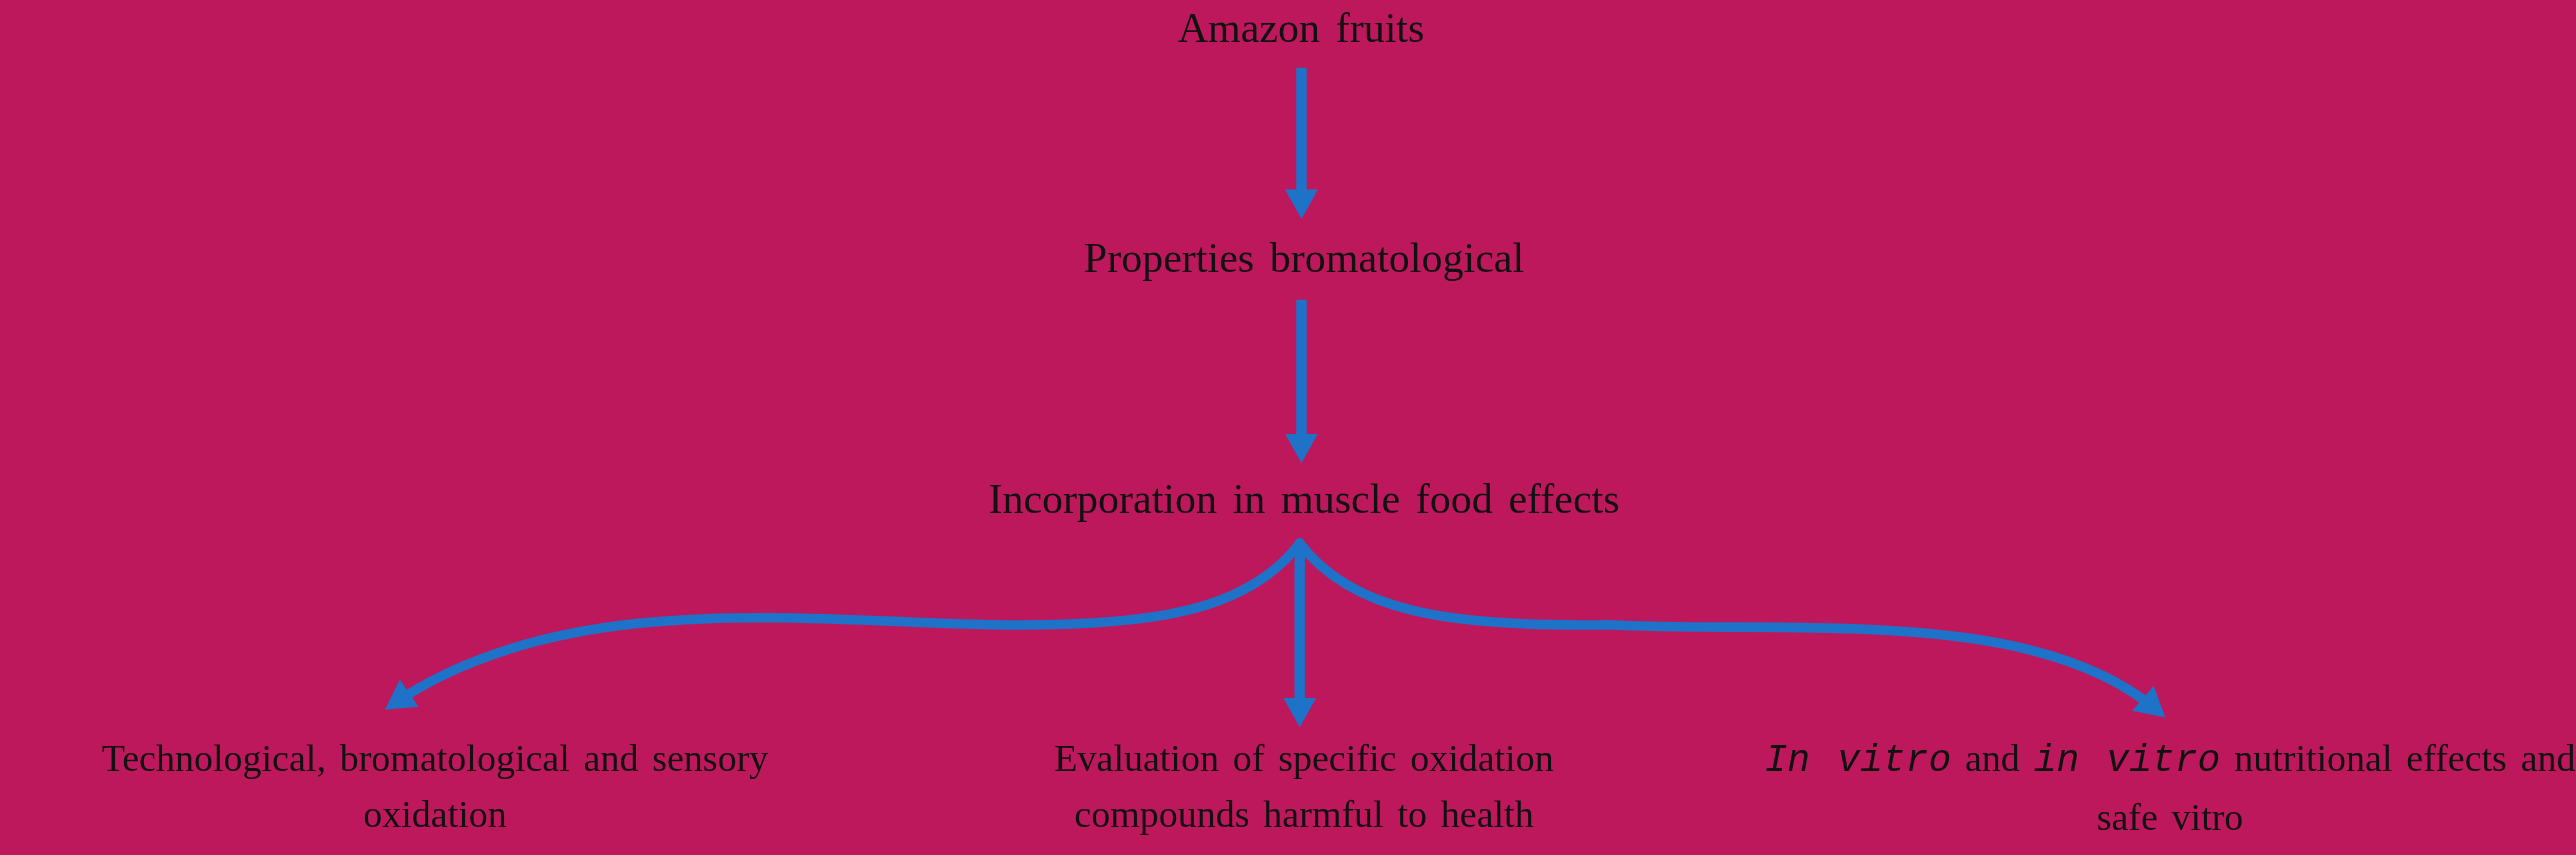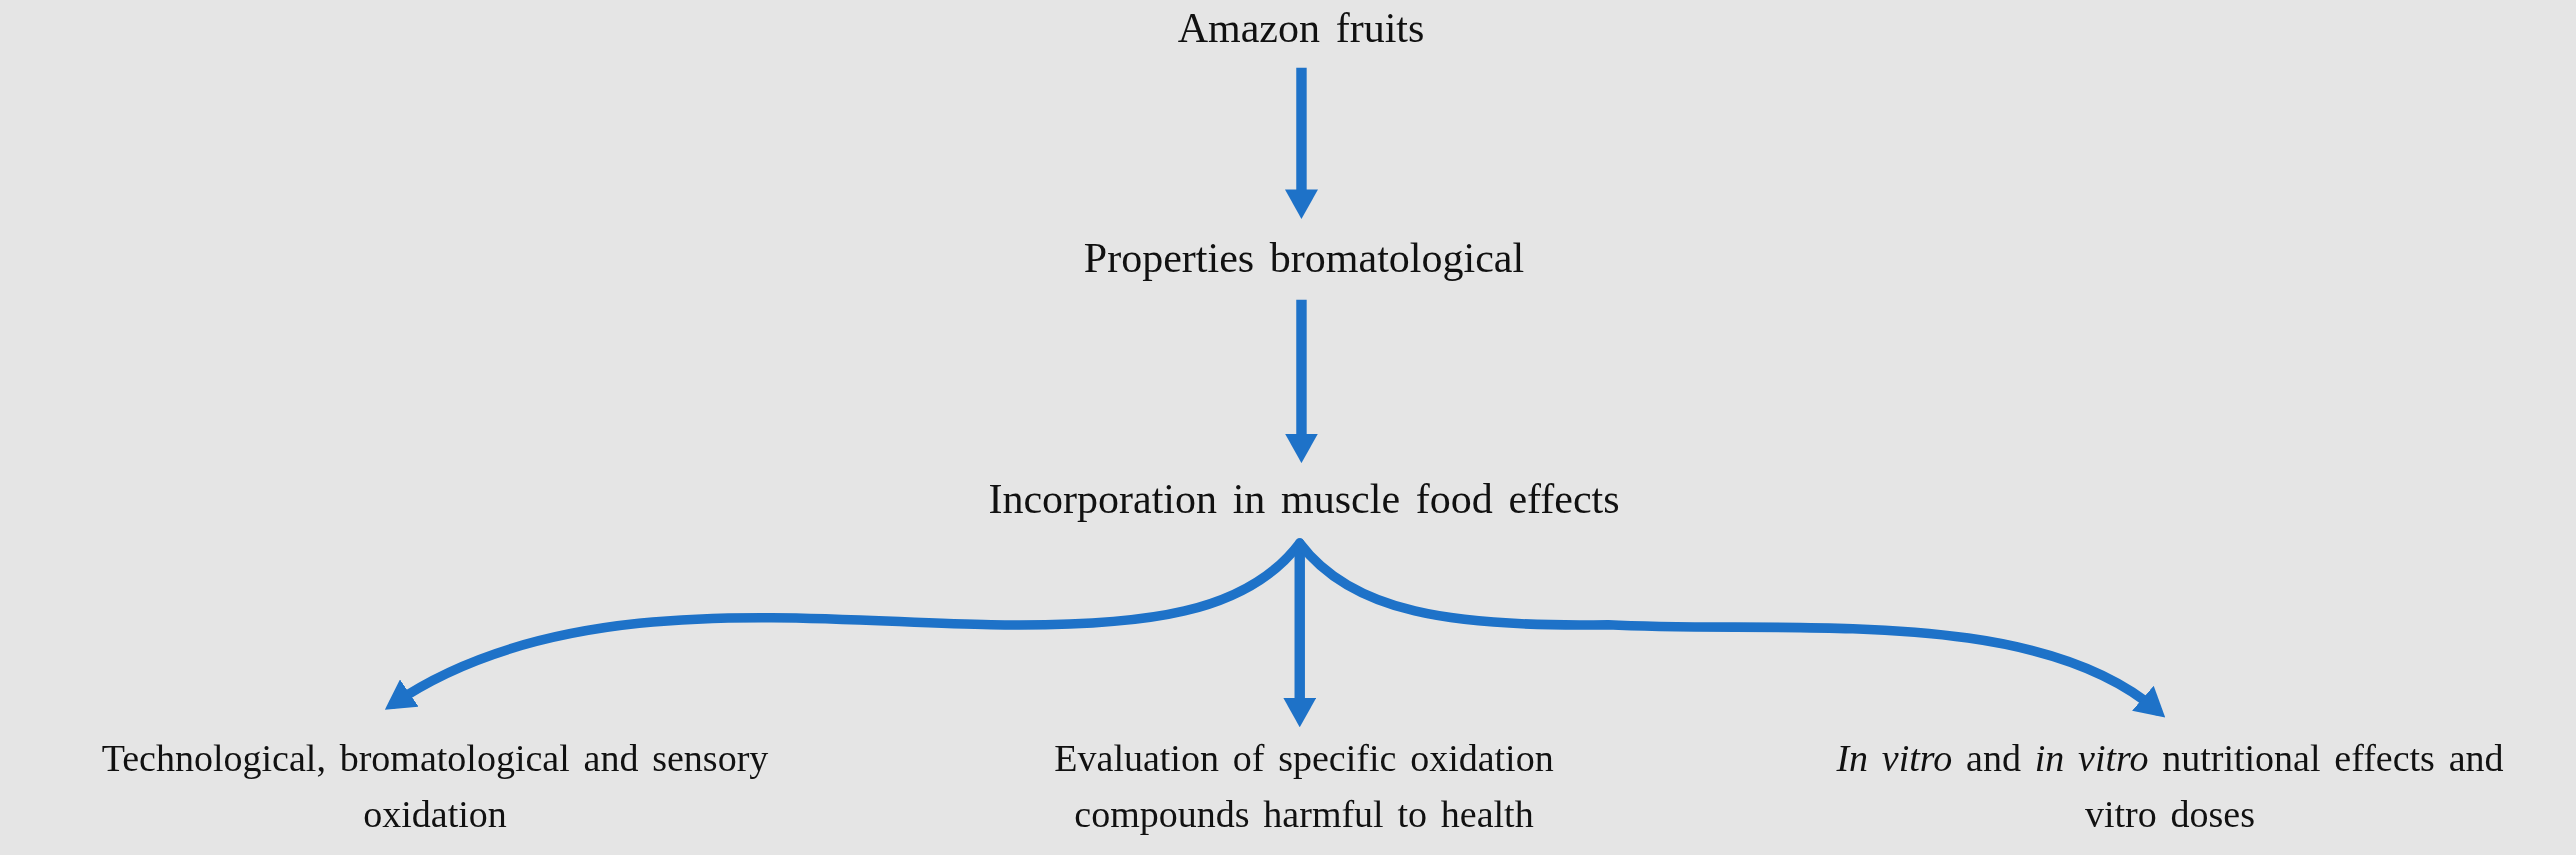--- a/index.html
+++ b/index.html
@@ -4,21 +4,21 @@
 <style>
   html, body {
     margin: 0;
     padding: 0;
     background: #ffffff;
   }
   .canvas {
     position: relative;
     width: 2576px;
     height: 855px;
-    background: #e5e5e5;
+    background: #be185d;
     font-family: "Liberation Serif", "DejaVu Serif", serif;
     color: #111111;
     overflow: hidden;
   }
   svg.arrows-layer {
     position: absolute;
     left: 0;
     top: 0;
     width: 2576px;
     height: 855px;
@@ -38,20 +38,21 @@
     font-size: 38px;
     text-align: center;
     word-spacing: 4.3px;
   }
   .node-block .line {
     line-height: 56px;
     white-space: nowrap;
   }
   .it {
     font-style: italic;
+    font-family: Liberation Mono, monospace;
   }
 </style>
 </head>
 <body>
 
 <div class="canvas">
 
   <svg class="arrows-layer" viewBox="0 0 2963 984" aria-hidden="true">
     <defs>
       <marker id="ah" markerUnits="userSpaceOnUse" markerWidth="34" markerHeight="38" refX="22" refY="19" orient="auto">
@@ -83,17 +84,17 @@
 
   <div class="node-block" style="left:1304px; top:730px;">
     <div class="line">Evaluation of specific oxidation</div>
     <div class="line">compounds harmful to health</div>
   </div>
 
   <div class="node-block" style="left:2170px; top:730px;">
     <div class="line">
       <span class="it">In vitro</span><span> and </span><span class="it">in vitro</span><span> nutritional effects and</span>
     </div>
-    <div class="line">vitro doses</div>
+    <div class="line">safe vitro</div>
   </div>
 
 </div>
 
 
 </body></html>

